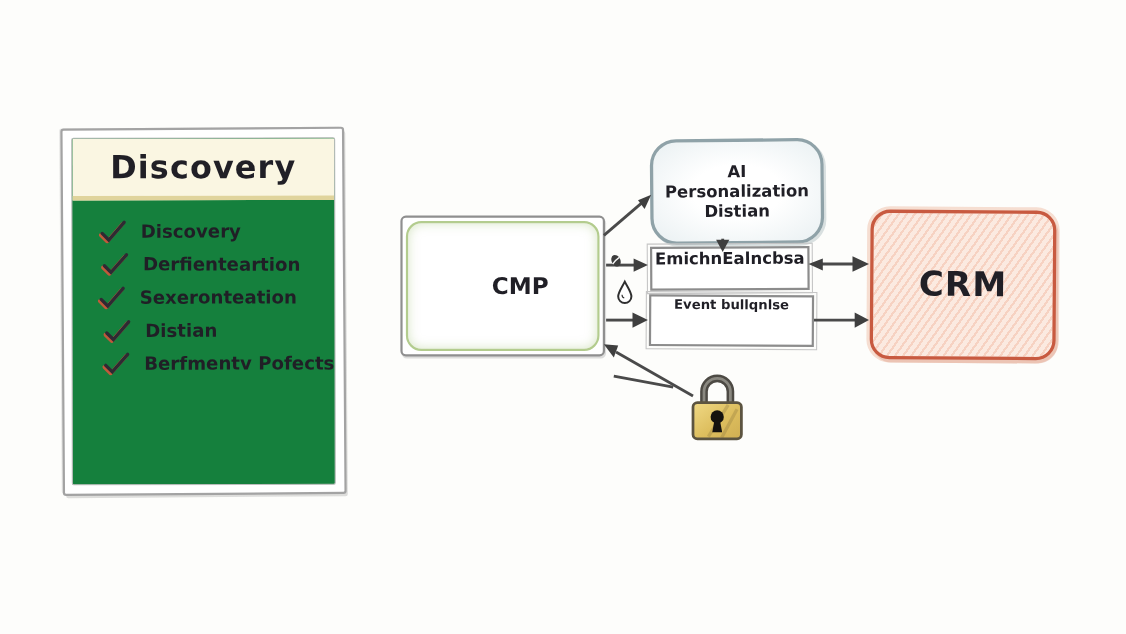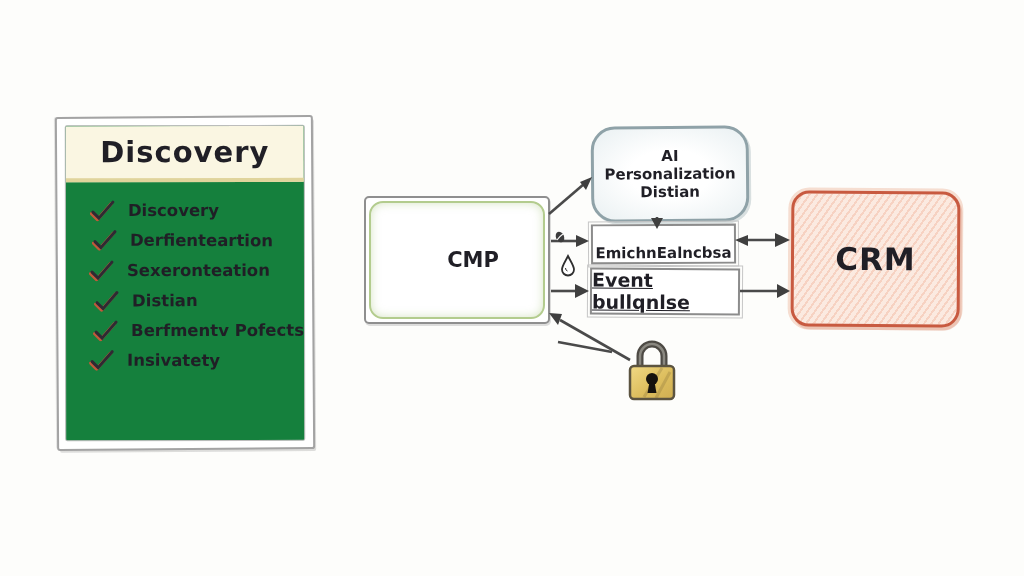--- a/index.html
+++ b/index.html
@@ -39,23 +39,23 @@
   .ai-box{position:absolute;left:591px;top:126px;width:152px;height:90px;
           border:3px solid #8fa2a8;border-radius:24px;transform:rotate(-0.5deg);
           background:radial-gradient(ellipse at center,#ffffff 38%,#e9f0f2 100%);
           box-shadow:2px 2px 0 rgba(150,170,175,.35);
           display:flex;flex-direction:column;align-items:center;justify-content:center;
           font-weight:bold;font-size:15px;line-height:1.2;text-align:center;}
 
   
   .plain-box{position:absolute;background:#fff;border:2px solid #8c8c8c;
           outline:1.5px solid #c6c6c6;outline-offset:2px;
-          display:flex;align-items:flex-end;justify-content:center;font-weight:bold;}
+          display:flex;align-items:flex-start;justify-content:center;font-weight:bold;}
   .mid1{left:591px;top:224px;width:141px;height:36px;font-size:15px;transform:rotate(-0.3deg);}
-  .mid2{left:590px;top:268px;width:146px;height:43px;font-size:19px;transform:rotate(0.3deg);text-decoration:underline;}
+  .mid2{left:590px;top:268px;width:146px;height:43px;font-size:12px;transform:rotate(0.3deg);}
 
   
   .crm-box{position:absolute;left:791px;top:191px;width:163px;height:130px;
           border:3px solid #c85a40;border-radius:18px;transform:rotate(0.4deg);
           background-color:#fbe9df;
           background-image:repeating-linear-gradient(125deg,rgba(235,150,118,.28) 0 2px,rgba(252,236,228,.25) 2px 6px);
           box-shadow:0 0 0 3px rgba(232,164,132,.35),2px 3px 0 rgba(200,100,70,.25);
           display:flex;align-items:center;justify-content:center;
           font-weight:bold;font-size:31px;letter-spacing:1px;}
 
@@ -105,27 +105,20 @@
               <path d="M3,13 L9,19 L23,3" fill="none" stroke="#2e2a33" stroke-width="3" stroke-linecap="round"></path>
             </svg>
           <span>Distian</span>
         </li>
         <li class="check-item">
           <svg viewBox="0 0 26 22">
               <path d="M3,13 L9,19 L23,3" fill="none" stroke="#c05a3a" stroke-width="3.2" stroke-linecap="round" transform="translate(-1.5,1.5)"></path>
               <path d="M3,13 L9,19 L23,3" fill="none" stroke="#2e2a33" stroke-width="3" stroke-linecap="round"></path>
             </svg>
           <span>Berfmentv Pofects</span>
-        </li>
-        <li class="check-item">
-          <svg viewBox="0 0 26 22">
-              <path d="M3,13 L9,19 L23,3" fill="none" stroke="#c05a3a" stroke-width="3.2" stroke-linecap="round" transform="translate(-1.5,1.5)"></path>
-              <path d="M3,13 L9,19 L23,3" fill="none" stroke="#2e2a33" stroke-width="3" stroke-linecap="round"></path>
-            </svg>
-          <span>Insivatety</span>
         </li>
       </ul>
     </div>
   </div>
 
   <div class="cmp-box">
     <div class="cmp-inner">
       <span>CMP</span>
     </div>
   </div>

